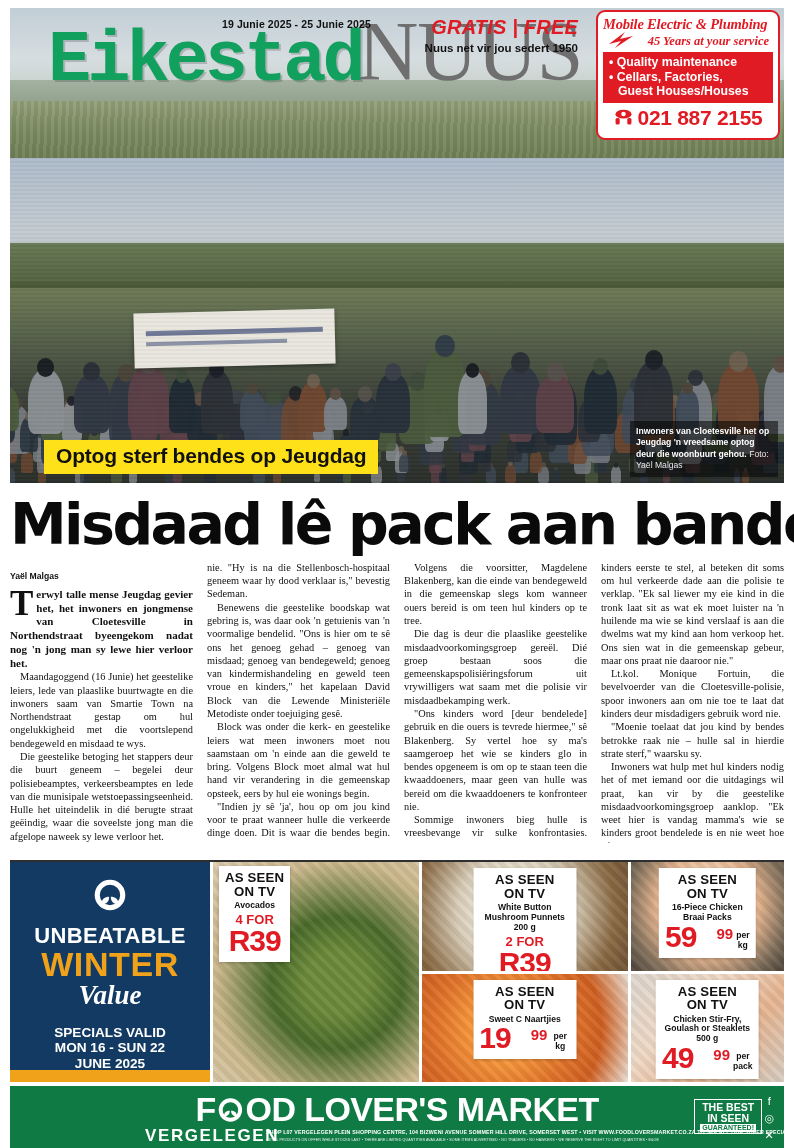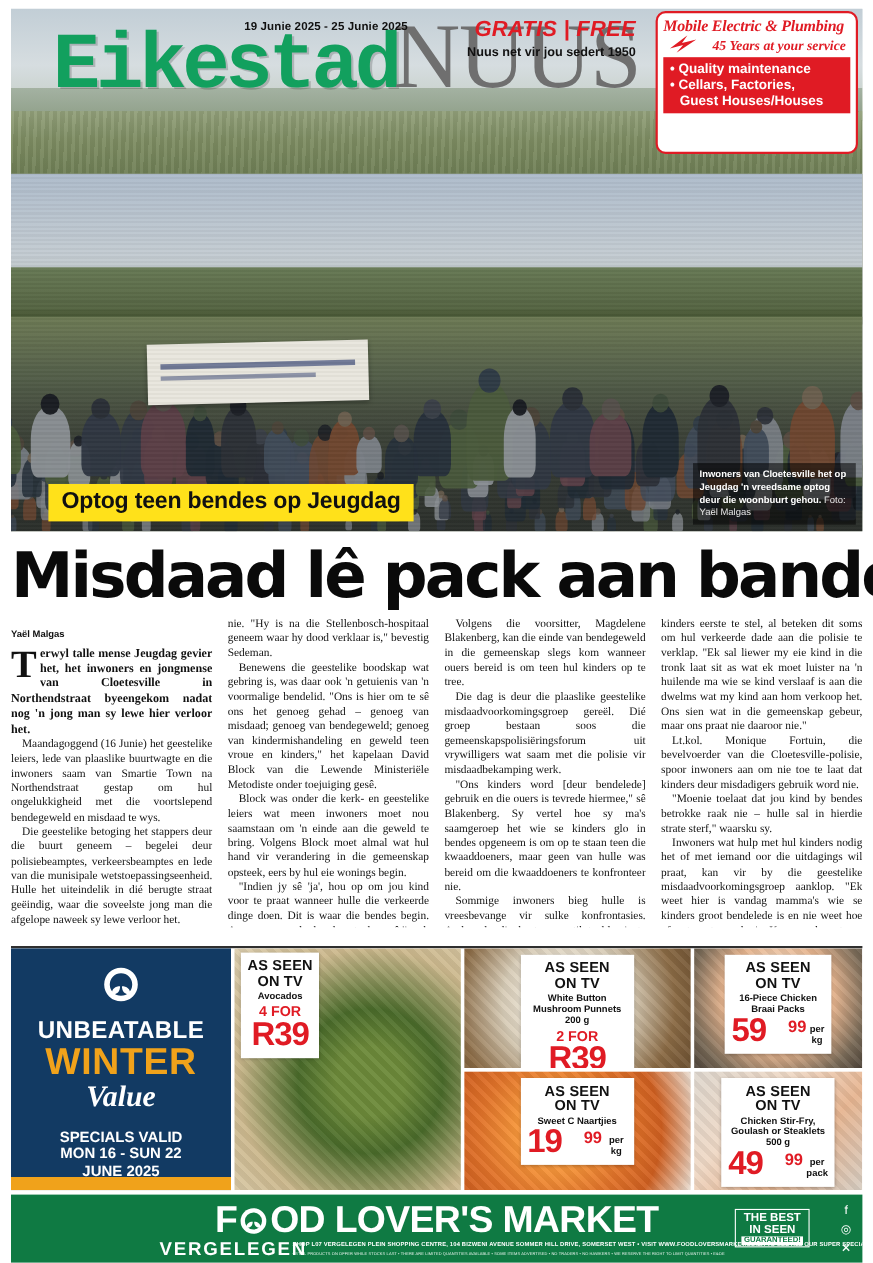--- a/index.html
+++ b/index.html
@@ -348,21 +348,21 @@
     position: absolute; left: 256px; top: 43px;
     font-size: 5.3px; font-weight: 700; letter-spacing: .15px;
     white-space: nowrap;
   }
   .f-terms {
     position: absolute; left: 256px; top: 52px;
     font-size: 3.6px; font-weight: 400; letter-spacing: .1px;
     white-space: nowrap; opacity: .92;
   }
   .f-best {
-    position: absolute; right: 48px; top: 13px;
+    position: absolute; right: 22px; top: 13px;
     border: 1.6px solid #fff; padding: 2px 5px 1px 5px;
     text-align: center; line-height: 1.02;
   }
   .f-best .l1 { font-size: 10.5px; font-weight: 700; }
   .f-best .l2 { font-size: 7px; font-weight: 700; background:#fff; color:#0f7a43; margin-top:1px; padding: 0 2px; }
   .f-social {
     position: absolute; right: 10px; top: 10px;
     display: flex; flex-direction: column; gap: 6px; align-items: center;
   }
   .f-social span { font-size: 11px; line-height: 1; }
@@ -395,20 +395,29 @@
       <div class="mep-years">
         <svg class="bolt" viewBox="0 0 26 16">
           <polygon points="0,12 16,0 11,7 24,4 6,16 12,9" fill="#e01b24"></polygon>
         </svg>
         <span>45 Years at your service</span>
       </div>
       <div class="mep-list">
         <div>• Quality maintenance</div>
         <div>• Cellars, Factories,</div>
         <div class="ind">Guest Houses/Houses</div>
+      </div>
+      <div class="mep-phone">
+        <svg width="19" height="17" viewBox="0 0 20 18">
+          <ellipse cx="10" cy="5.5" rx="8.5" ry="4.6" fill="#e01b24"></ellipse>
+          <circle cx="10" cy="5.4" r="2.4" fill="#fff"></circle>
+          <rect x="1.6" y="9.4" width="4.4" height="7" rx="1.6" fill="#e01b24"></rect>
+          <rect x="14" y="9.4" width="4.4" height="7" rx="1.6" fill="#e01b24"></rect>
+        </svg>
+        <span class="num">021 887 2155</span>
       </div>
     </div>
   </div>
 
   <div class="photo">
     <div class="ph-sky"></div>
     <div class="ph-trees"></div>
     <div class="ph-ground"></div>
     <div class="crowd" id="crowd">
         <i style="width: 11.0592px; height: 22.8437px; left: -1.19142%; bottom: -0.741242px; background: rgb(43, 47, 54); opacity: 0.72;"></i>
@@ -720,21 +729,21 @@
         <i style="width: 23.2161px; height: 41.6077px; left: 86.0537%; bottom: 52.0071px; background: rgb(63, 74, 88); opacity: 0.97;"></i>
         <i style="width: 10.6794px; height: 11.961px; left: 86.8636%; bottom: 88.6219px; background: rgb(74, 67, 56); border-radius: 50%; opacity: 0.98;"></i>
         <i style="width: 40.3308px; height: 71.0686px; left: 91.5153%; bottom: 48.4718px; background: rgb(110, 70, 48); opacity: 0.97;"></i>
         <i style="width: 18.5522px; height: 20.7784px; left: 92.9221%; bottom: 111.012px; background: rgb(107, 95, 79); border-radius: 50%; opacity: 0.98;"></i>
         <i style="width: 33.2421px; height: 69.1193px; left: 97.4202%; bottom: 48.7057px; background: rgb(122, 127, 134); opacity: 0.97;"></i>
         <i style="width: 15.2914px; height: 17.1264px; left: 98.5798%; bottom: 109.531px; background: rgb(90, 77, 66); border-radius: 50%; opacity: 0.98;"></i>
       </div>
     <div class="banner-white"></div>
     <div class="ph-grain"></div>
 
-    <div class="photo-kicker">Optog teen bendes op Jeugdag</div>
+    <div class="photo-kicker">Optog sterf bendes op Jeugdag</div>
 
     <div class="photo-caption">
       <span>Inwoners van Cloetesville het op Jeugdag 'n vreedsame optog deur die woonbuurt gehou.</span>
       <span class="credit">Foto: Yaël Malgas</span>
     </div>
   </div>
 
   <h1 class="headline">Misdaad lê pack aan bande</h1>
 
   <div class="cols">

